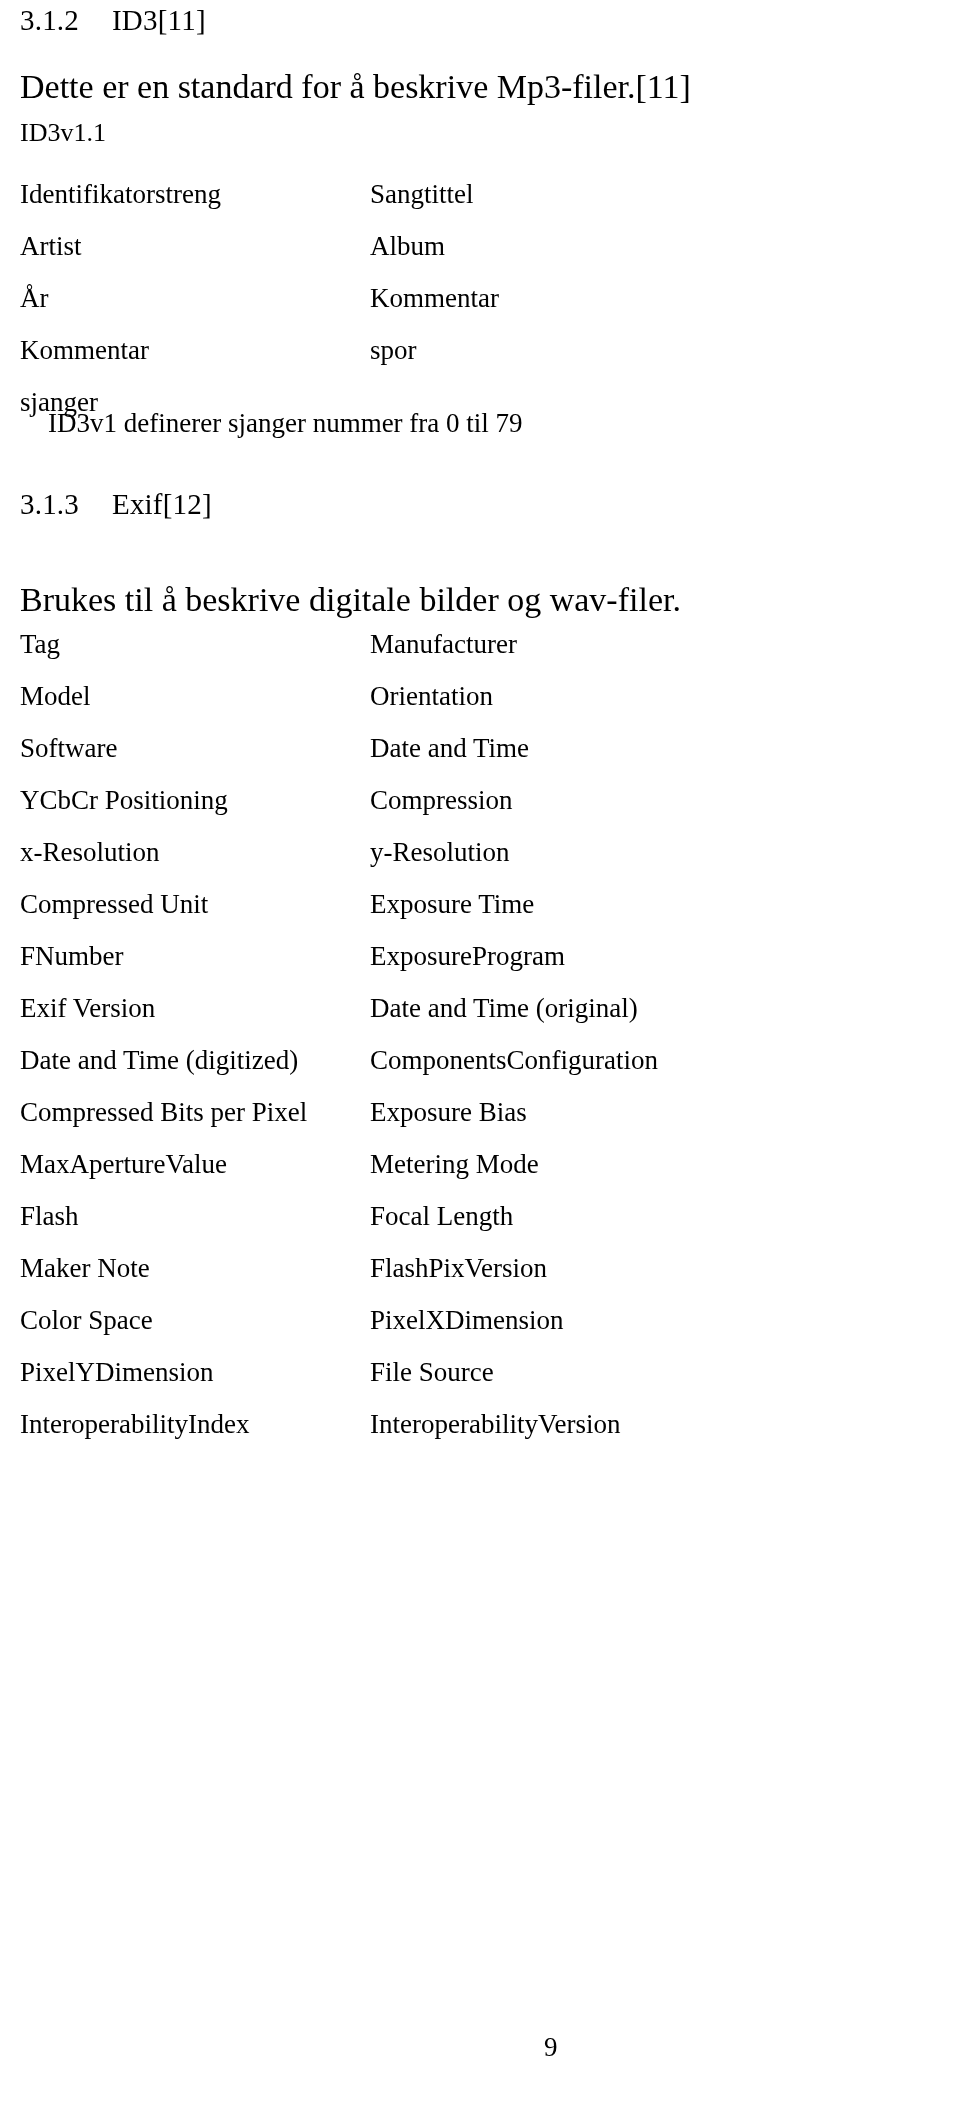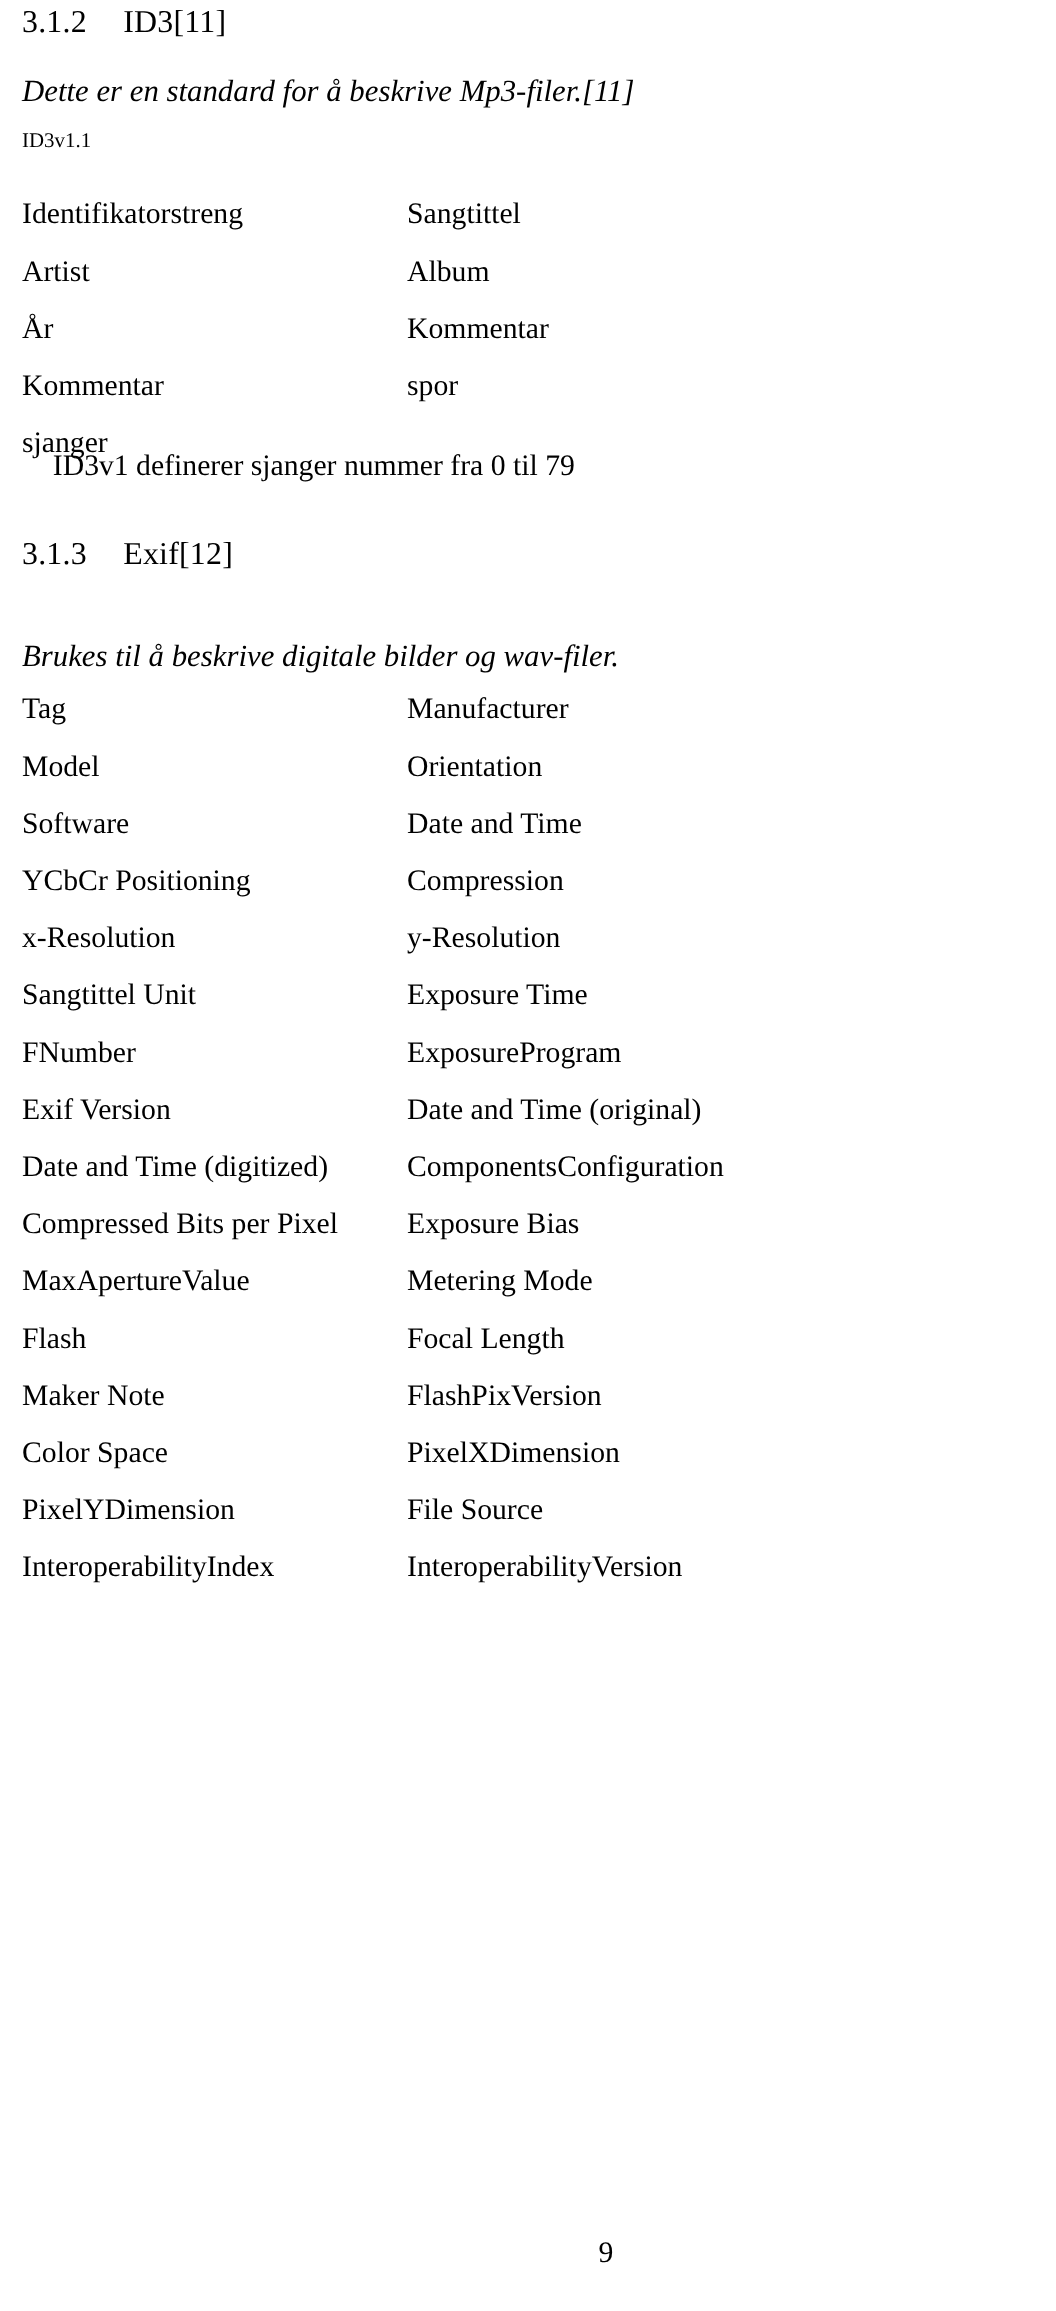--- a/index.html
+++ b/index.html
@@ -28,30 +28,29 @@
     white-space: nowrap;
   }
   .section-heading .sec-num {
     display: inline-block;
     min-width: 92px;
   }
 
   
   .para {
     position: absolute;
-    font-size: 28px;
+    font-size: 34px;
     line-height: 1.25;
     white-space: nowrap;
-    font-style: italic;
   }
 
   
   .sublabel {
     position: absolute;
-    font-size: 19px;
+    font-size: 26px;
     white-space: nowrap;
   }
 
   
   .tag-table {
     position: absolute;
     left: 0;
     width: 720px;
   }
   .tag-row {
@@ -148,21 +147,21 @@
       </div>
       <div class="tag-row">
         <div class="tag-cell col-left">YCbCr Positioning</div>
         <div class="tag-cell col-right">Compression</div>
       </div>
       <div class="tag-row">
         <div class="tag-cell col-left">x-Resolution</div>
         <div class="tag-cell col-right">y-Resolution</div>
       </div>
       <div class="tag-row">
-        <div class="tag-cell col-left">Sangtittel Unit</div>
+        <div class="tag-cell col-left">Compressed Unit</div>
         <div class="tag-cell col-right">Exposure Time</div>
       </div>
       <div class="tag-row">
         <div class="tag-cell col-left">FNumber</div>
         <div class="tag-cell col-right">ExposureProgram</div>
       </div>
       <div class="tag-row">
         <div class="tag-cell col-left">Exif Version</div>
         <div class="tag-cell col-right">Date and Time (original)</div>
       </div>

